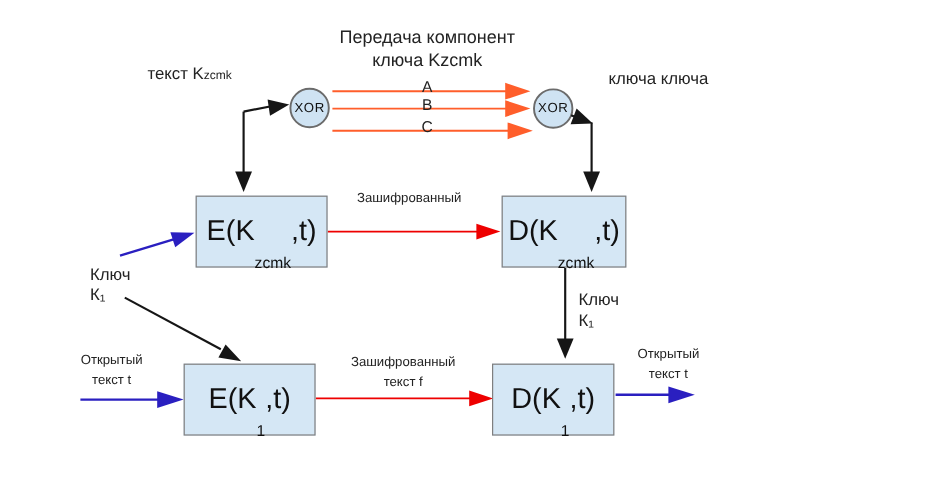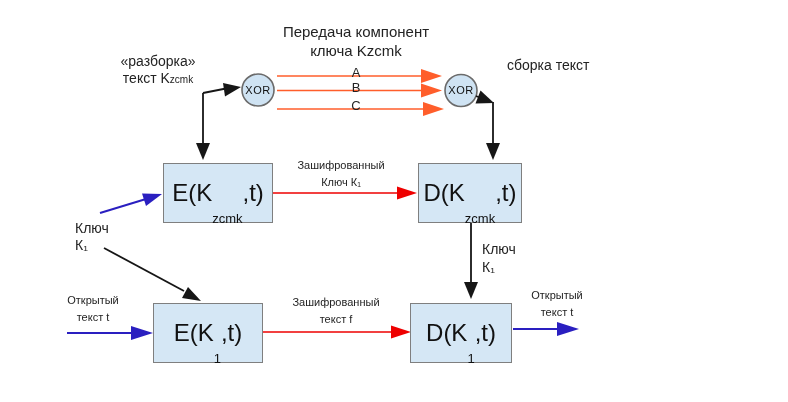--- a/index.html
+++ b/index.html
@@ -101,38 +101,36 @@
       <polygon points="579,329 557,322 557,336" fill="var(--blue)"></polygon>
     </g>
   </svg>
 
   <div class="lbl title ctr" style="left:246px;top:22px;width:220px;">
     <span class="ln">Передача компонент</span>
     <span class="ln">ключа Kzcmk</span>
   </div>
 
   <div class="lbl ctr" style="left:88px;top:53px;width:140px;font-size:14px;line-height:17px;">
-    <span class="ln">«разборка»</span>
     <span class="ln"><span>текст  K</span><span class="sub-sm">zcmk</span></span>
   </div>
 
   <div class="lbl" style="left:507px;top:57px;width:120px;font-size:14px;line-height:17px;">
-    <span class="ln">сборка текст</span>
+    <span class="ln">ключа ключа</span>
   </div>
 
   <div class="lbl abc" style="left:345px;top:65px;">A</div>
   <div class="lbl abc" style="left:345px;top:80px;">B</div>
   <div class="lbl abc" style="left:345px;top:98px;">C</div>
 
   <div class="lbl xor-txt" style="left:236px;top:84px;">XOR</div>
   <div class="lbl xor-txt" style="left:439px;top:84px;">XOR</div>
 
   <div class="lbl sm ctr" style="left:275px;top:157px;width:132px;">
     <span class="ln">Зашифрованный</span>
-    <span class="ln">Ключ К₁</span>
   </div>
 
   <div class="lbl" style="left:75px;top:220px;font-size:14px;line-height:17px;">
     <span class="ln">Ключ</span>
     <span class="ln">К₁</span>
   </div>
 
   <div class="lbl" style="left:482px;top:241px;font-size:14px;line-height:17.5px;">
     <span class="ln">Ключ</span>
     <span class="ln">К₁</span>

